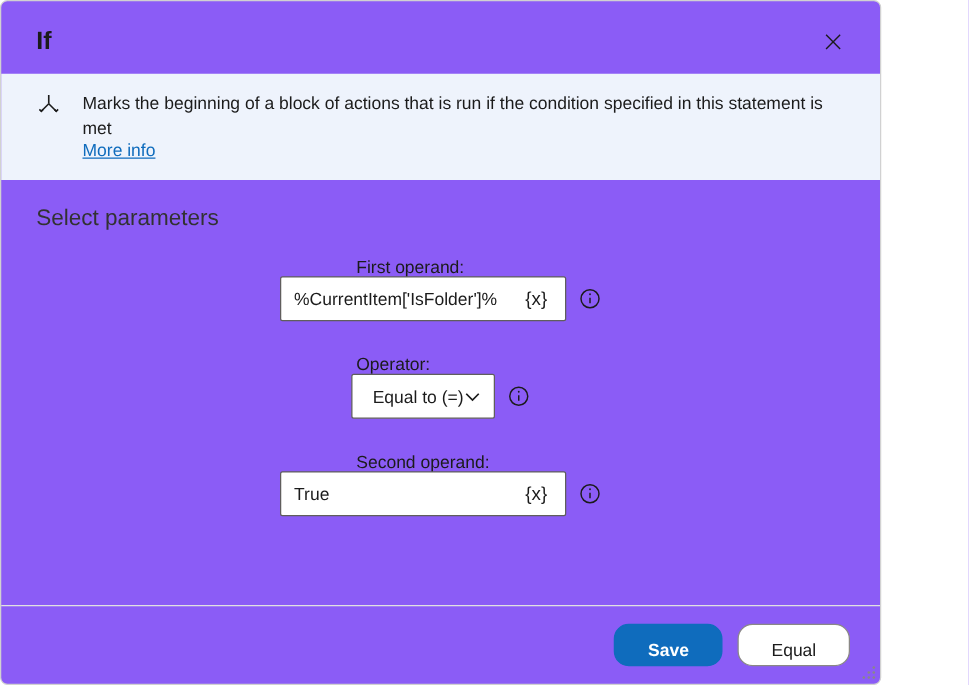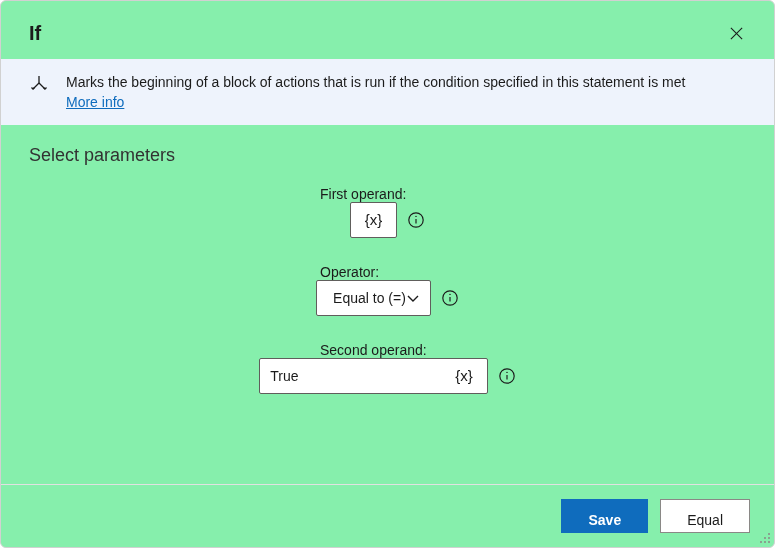--- a/index.html
+++ b/index.html
@@ -8,28 +8,28 @@
       padding: 0;
     }
     body {
       font-family: "Segoe UI", -apple-system, BlinkMacSystemFont, sans-serif;
       background: #fff;
       width: 775px;
       height: 548px;
       overflow: hidden;
     }
     .dialog {
-      width: 775px;
+      width: 705px;
       height: 548px;
       border: 1px solid #d1d1d1;
       border-radius: 6px;
       display: flex;
       flex-direction: column;
       position: relative;
-      background: #86efac;
+      background: #8b5cf6;
     }
     .header {
       display: flex;
       align-items: center;
       justify-content: space-between;
       padding: 18px 24px 12px 28px;
     }
     .header-title {
       font-size: 20px;
       font-weight: 600;
@@ -140,21 +140,21 @@
     .footer {
       border-top: 1px solid #e1e1e1;
       padding: 14px 24px;
       display: flex;
       justify-content: flex-end;
       gap: 12px;
     }
     .btn {
       height: 34px;
       padding: 12px 26px;
-      border-radius: 0;
+      border-radius: 12px;
       font-size: 14px;
       cursor: pointer;
       font-family: inherit;
       border: 1px solid transparent;
     }
     .btn-primary {
       background: #0f6cbd;
       color: #fff;
       font-weight: 600;
       border-color: #0f6cbd;
@@ -206,20 +206,21 @@
     </div>
   </div>
 
   <div class="content">
     <div class="section-title">Select parameters</div>
 
     <div class="field-row">
       <div class="field-label">First operand:</div>
       <div class="field-input-wrap">
         <div class="input-box">
+          <input class="input-text" type="text" value="%CurrentItem['IsFolder']%" style="">
           <span class="var-icon">{x}</span>
         </div>
         <svg class="info-icon" viewBox="0 0 20 20" fill="none" stroke="currentColor" stroke-width="1.3">
           <circle cx="10" cy="10" r="8"></circle>
           <circle cx="10" cy="6" r="0.8" fill="currentColor" stroke="none"></circle>
           <line x1="10" y1="9" x2="10" y2="14"></line>
         </svg>
       </div>
     </div>
 

